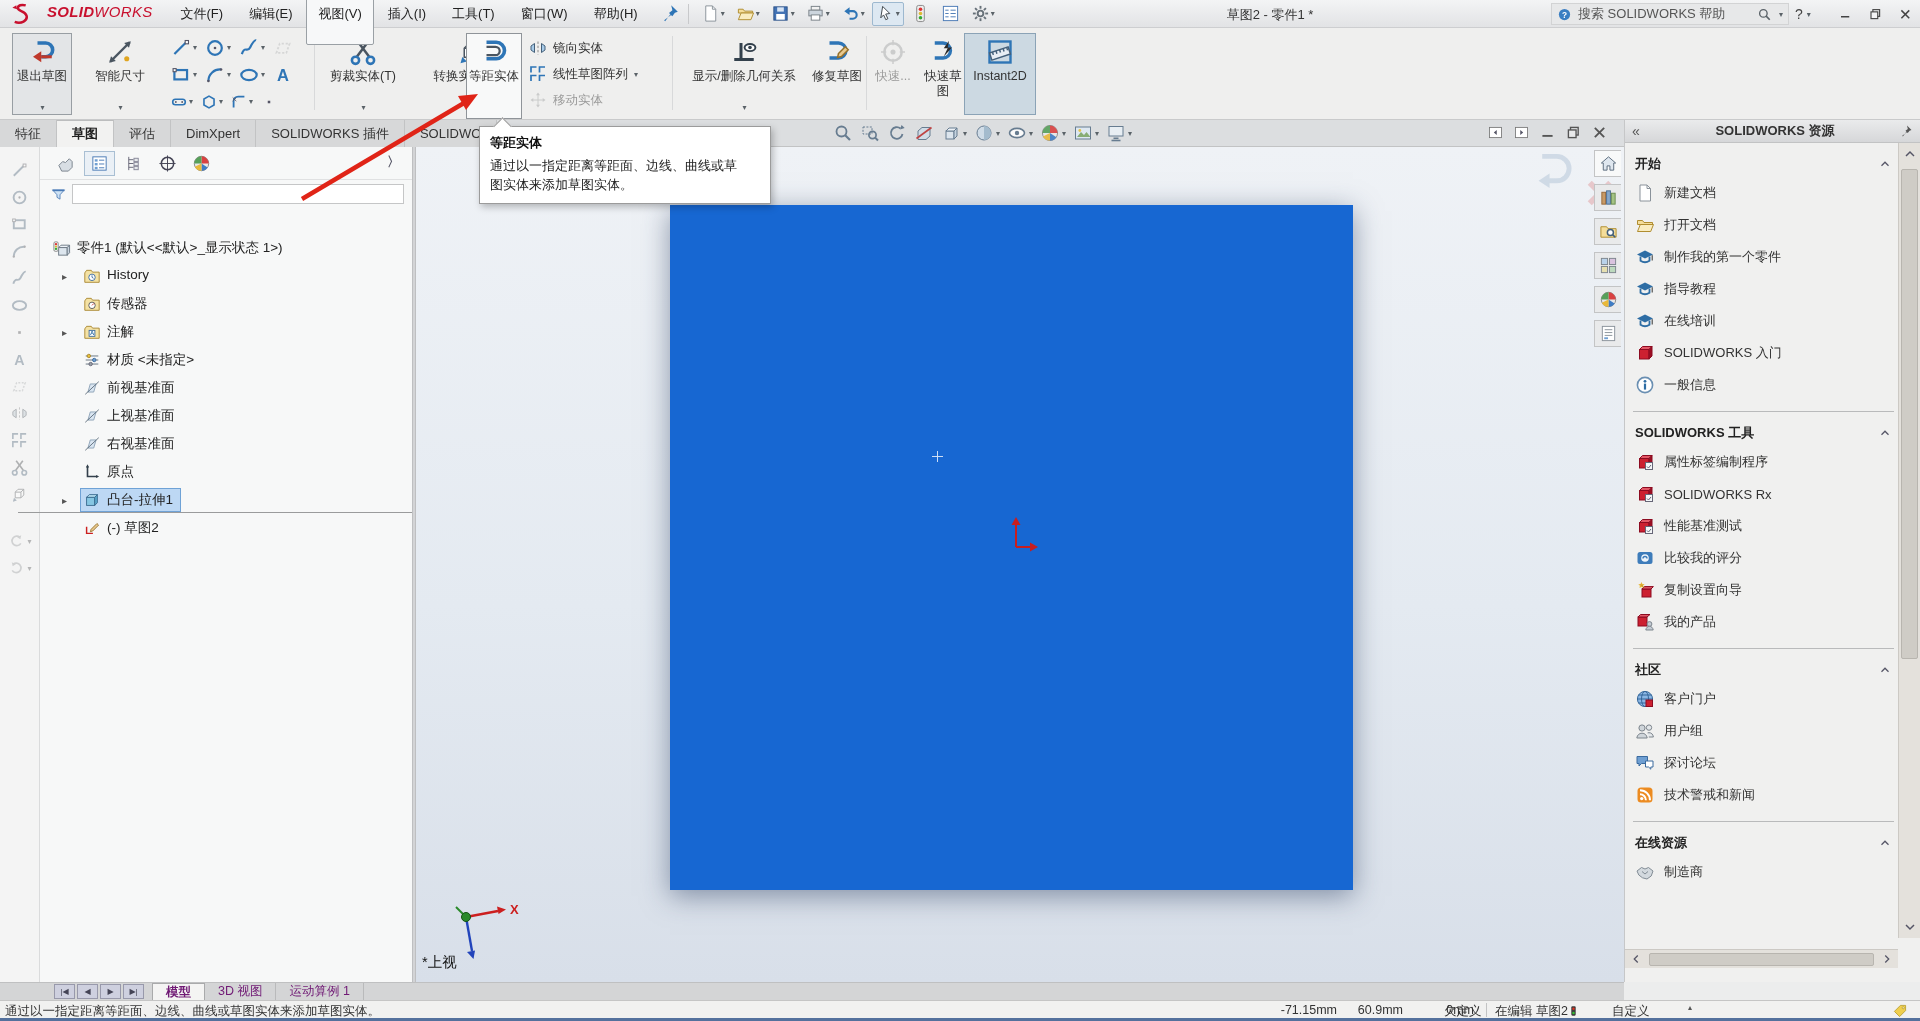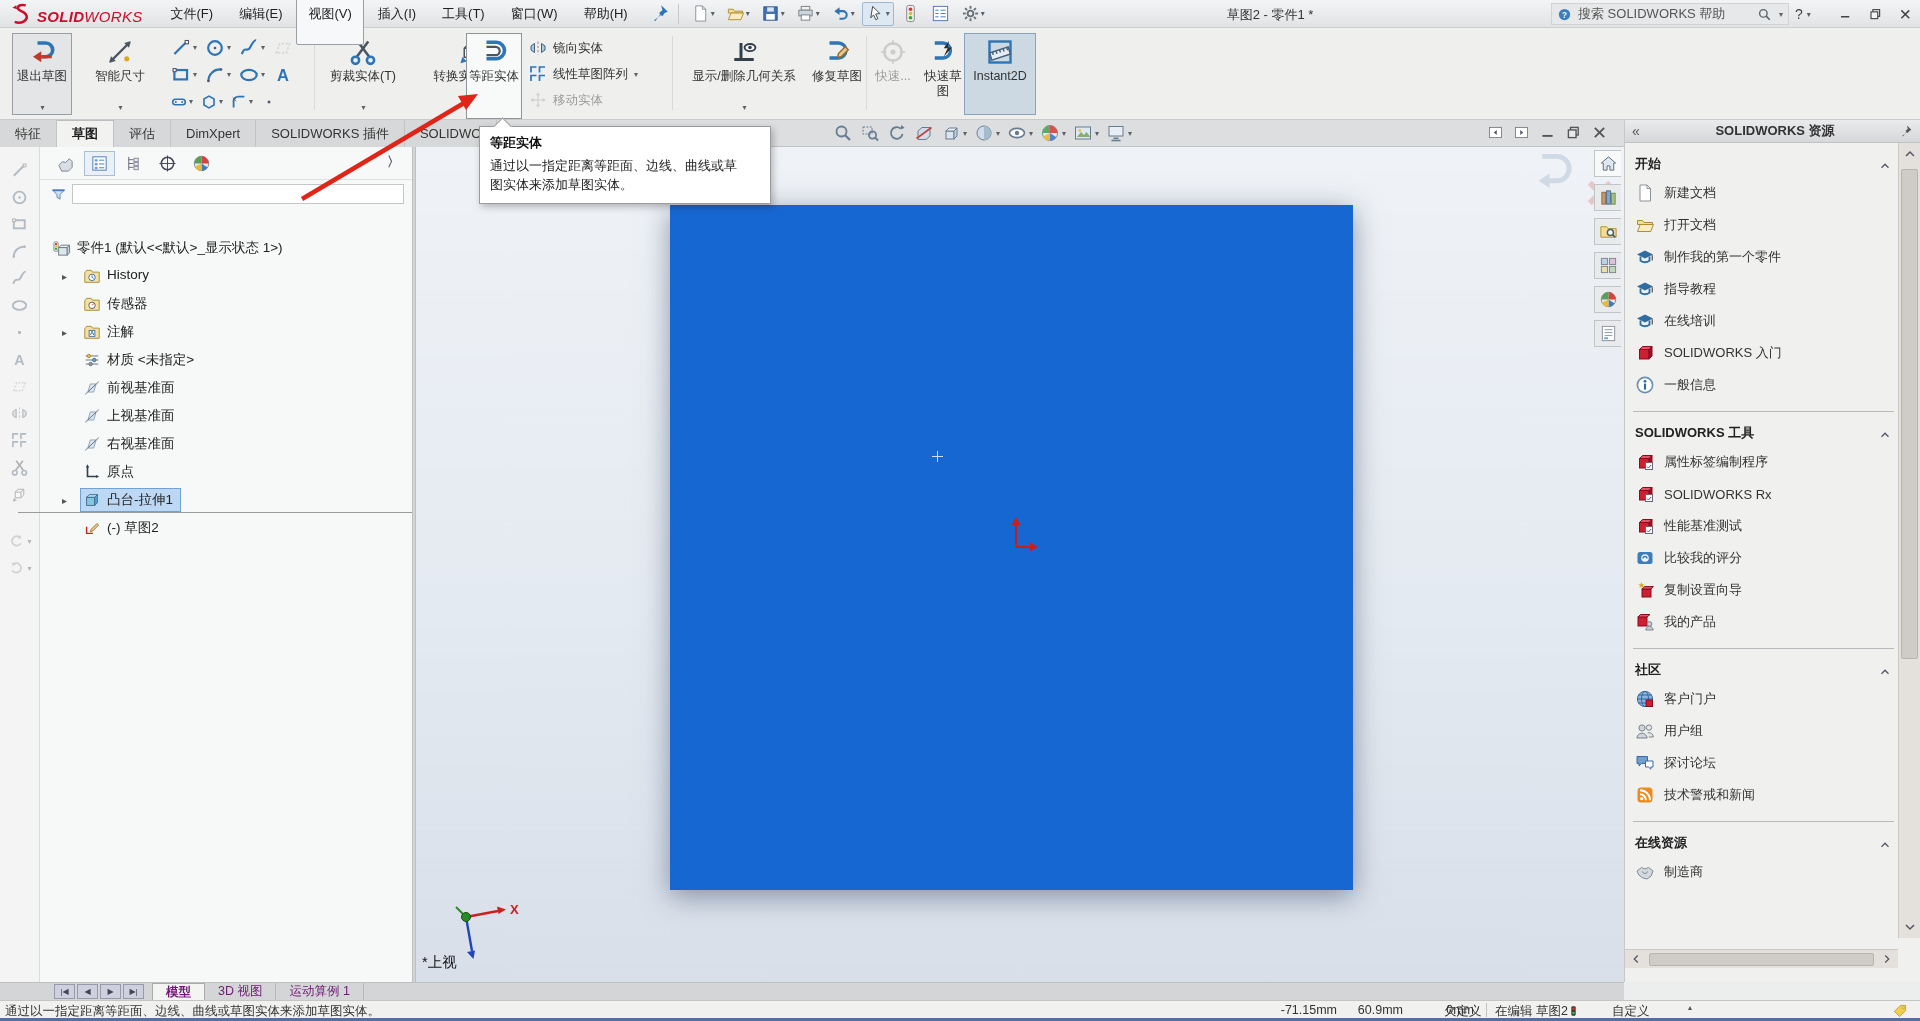--- a/index.html
+++ b/index.html
@@ -5,21 +5,21 @@
   *{box-sizing:border-box;margin:0;padding:0}
   body{margin:0;background:#888;font-family:"Liberation Sans","DejaVu Sans",sans-serif}
   #app{position:relative;width:1920px;height:1021px;overflow:hidden;background:#eceded;font-size:13px;color:#222}
   svg{display:block}
   .ic{display:inline-block;line-height:0}
   .caret{font-size:8px;color:#5a6268;margin-left:1px}
   .faded{opacity:.42;filter:grayscale(.7)}
 
   
   .menubar{position:absolute;left:0;top:0;width:1920px;height:28px;background:linear-gradient(#f3f4f5,#e2e3e5);border-bottom:1px solid #cdced0;display:flex;align-items:center;z-index:6}
-  .logo{display:flex;align-items:flex-end;gap:5px;padding:0 16px 0 10px}
+  .logo{display:flex;align-items:flex-start;gap:15px;padding:0 16px 0 10px}
   .logo .mark{width:22px;height:22px}
   .brand{font-size:15px;font-style:italic;color:#c8102e;letter-spacing:.3px}
   .brand b{font-weight:bold}
   .menus{display:flex;align-items:center;gap:2px}
   .menu-item{padding:21px 11px;border:1px solid transparent;border-radius:2px;color:#222;cursor:default}
   .menu-item.active{border-color:#9aa0a5;background:#f7f8f9}
   .pinbtn{width:22px;height:22px;margin-left:8px;display:flex;align-items:center;justify-content:center}
   .mb-sep{width:1px;height:20px;background:#c8c9cb;margin:0 8px}
   .quick{display:flex;align-items:center;gap:3px}
   .qbtn{height:24px;padding:0 3px;display:flex;align-items:center;border:1px solid transparent;border-radius:2px}
@@ -115,21 +115,21 @@
   .pstab .pi{width:19px;height:19px}
   .pstab.active{background:#f8f9f9}
   .taskpane{position:absolute;left:1624px;top:120px;width:296px;height:862px;background:#f0f0ef;border-left:1px solid #c6c7c8}
   .tp-header{height:23px;background:linear-gradient(#eaebec,#d6d7d9);display:flex;align-items:center;padding:0 7px;border-bottom:1px solid #c2c3c4}
   .tp-back{color:#555;font-size:14px;width:20px}
   .tp-title{flex:1;text-align:center;font-weight:bold;font-size:13px;color:#333}
   .tp-pin{width:15px;height:15px}
   .tp-body{position:absolute;left:8px;right:26px;top:23px;bottom:44px;overflow:hidden}
   .tp-sec{padding-top:4px}
   .tp-sec+.tp-sec{border-top:1px solid #b9babb;margin-top:10px}
-  .tp-sec-h{display:flex;align-items:flex-end;justify-content:space-between;padding:8px 2px 4px;font-weight:bold;font-size:13px;color:#222}
+  .tp-sec-h{display:flex;align-items:center;justify-content:space-between;padding:8px 2px 4px;font-weight:bold;font-size:13px;color:#222}
   .tp-sec-h .chev{width:14px;height:14px}
   .tp-items{display:flex;flex-direction:column}
   .tp-item{display:flex;align-items:center;gap:9px;height:32px;padding-left:2px;font-size:13px;color:#333}
   .tp-item .ti{width:20px;height:20px}
   .vscroll{position:absolute;right:0;top:23px;width:22px;bottom:44px;background:#e4e1dc;border-left:1px solid #ccc9c4}
   .vscroll .sa{position:absolute;left:0;width:22px;height:22px;display:flex;align-items:center;justify-content:center}
   .vscroll .sa.up{top:0}.vscroll .sa.dn{bottom:0}
   .vscroll .thumb{position:absolute;left:2px;right:2px;top:26px;height:490px;background:#cfccc6;border:1px solid #b8b5af;border-radius:2px}
   .hscroll{position:absolute;left:0;right:22px;bottom:14px;height:19px;background:#e4e1dc;border-top:1px solid #ccc9c4;display:flex;align-items:center}
   .hscroll .sa{width:22px;height:19px;display:flex;align-items:center;justify-content:center}

